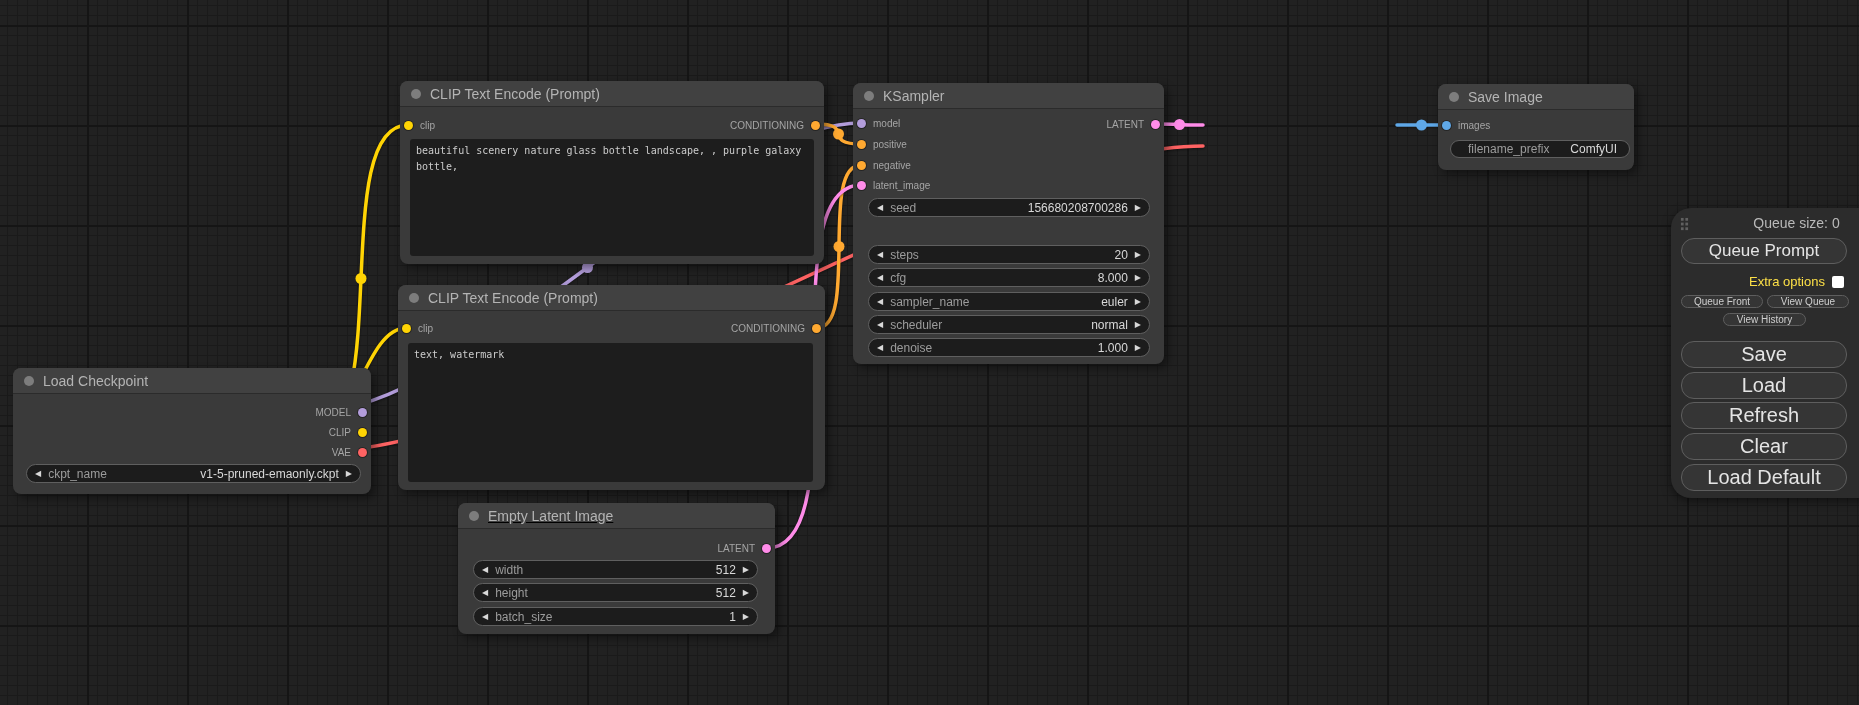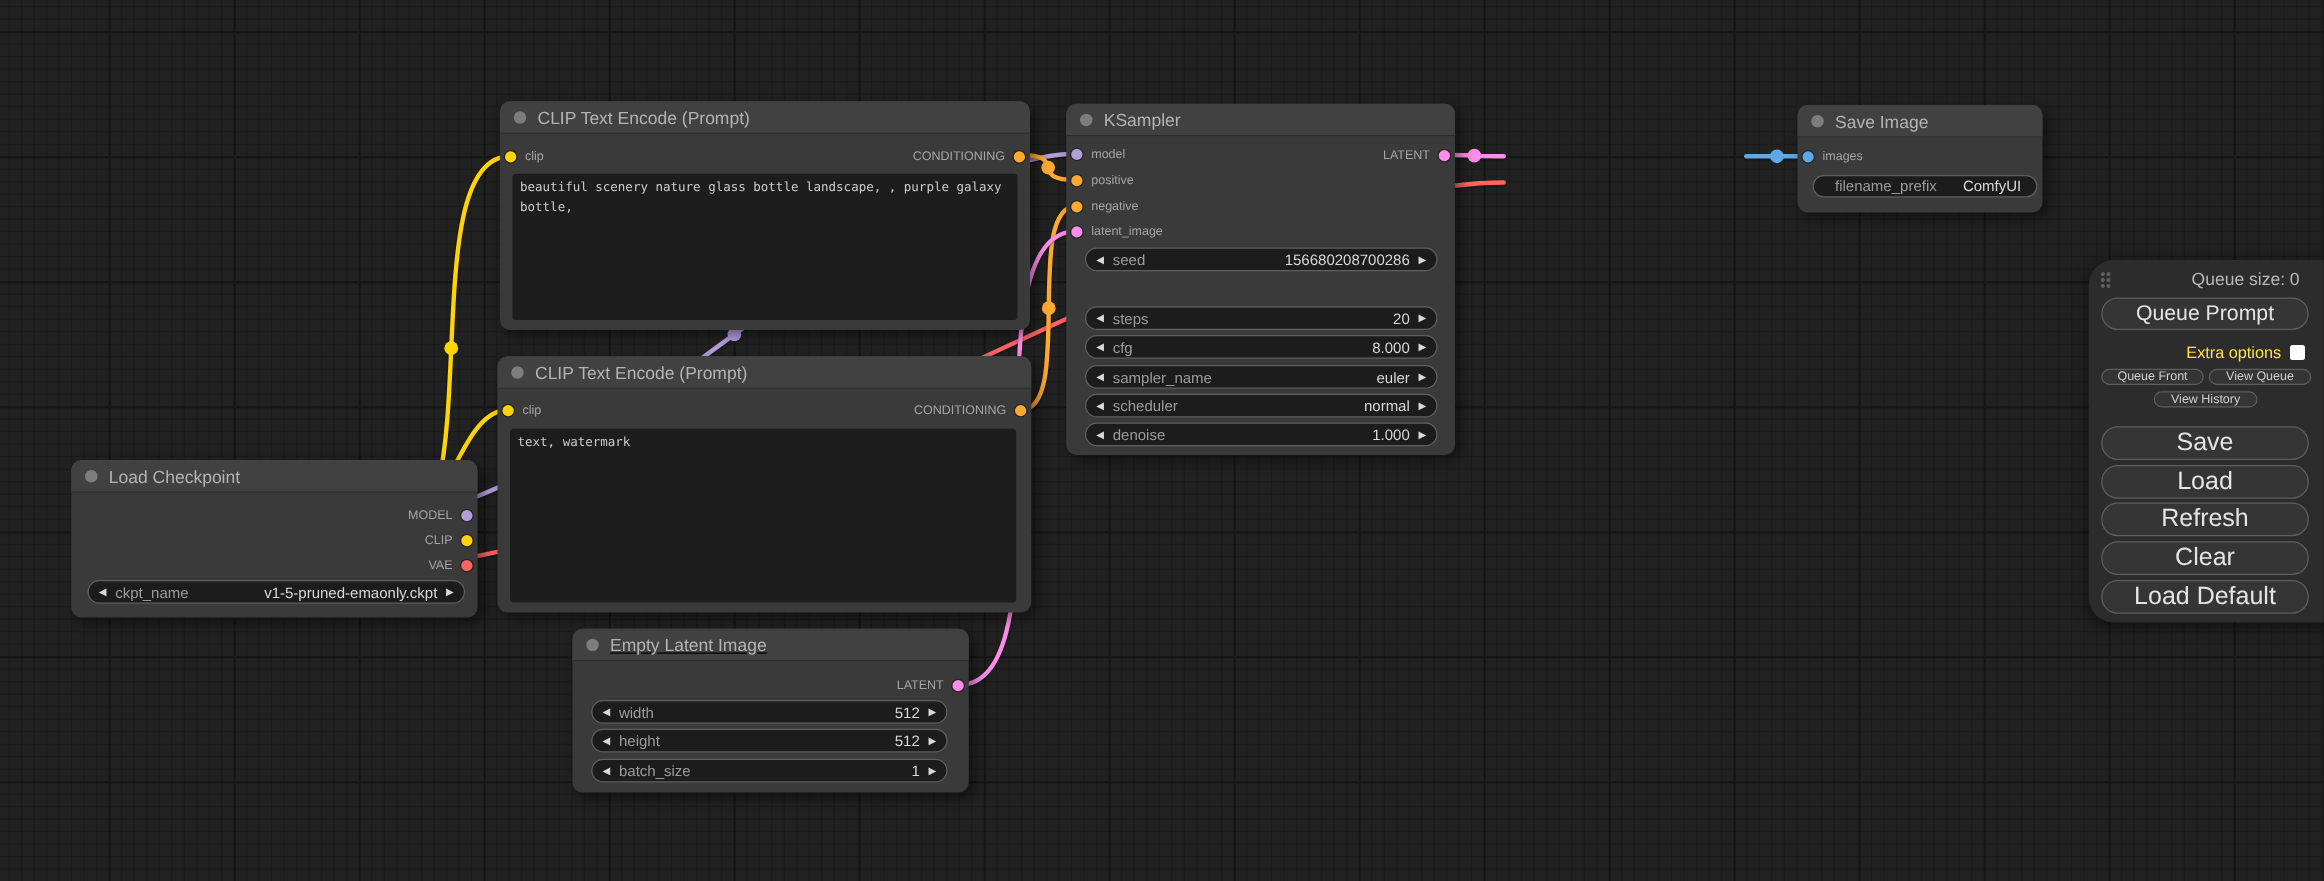--- a/index.html
+++ b/index.html
@@ -64,21 +64,21 @@
       <circle cx="361" cy="278.5" r="5.5" fill="#FFD404"></circle>
       <circle cx="360" cy="380" r="5.5" fill="#FFD404"></circle>
       <circle cx="758.5" cy="299" r="5.5" fill="#FF6363"></circle>
       <circle cx="838.5" cy="134" r="5.5" fill="#FFA931"></circle>
       <circle cx="839" cy="246.5" r="5.5" fill="#FFA931"></circle>
       <circle cx="814" cy="366.5" r="5.5" fill="#FF8CE9"></circle>
       <circle cx="1179.5" cy="124.5" r="5.5" fill="#FF8CE9"></circle>
       <circle cx="1421.5" cy="125" r="5.5" fill="#5FA8E8"></circle>
     </svg>
 
-  <div class="node" style="left:13px;top:368px;width:325px;height:126px;margin-left:44px;">
+  <div class="node" style="left:13px;top:368px;width:358px;height:126px;">
     <div class="ntitle">
       <span class="tdot"></span>
       <span>Load Checkpoint</span>
     </div>
     <div class="port out" style="top:34px">
       <span class="pdot" style="background: rgb(179, 157, 219);"></span>
       <span>MODEL</span>
     </div>
     <div class="port out" style="top:54px">
       <span class="pdot" style="background: rgb(255, 212, 4);"></span>

